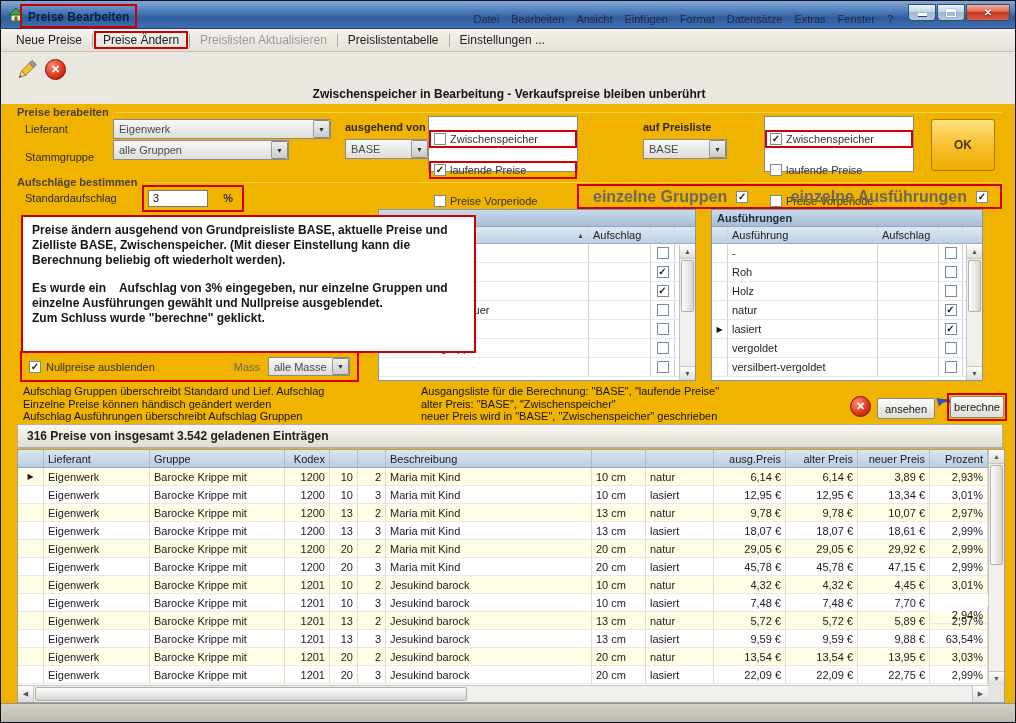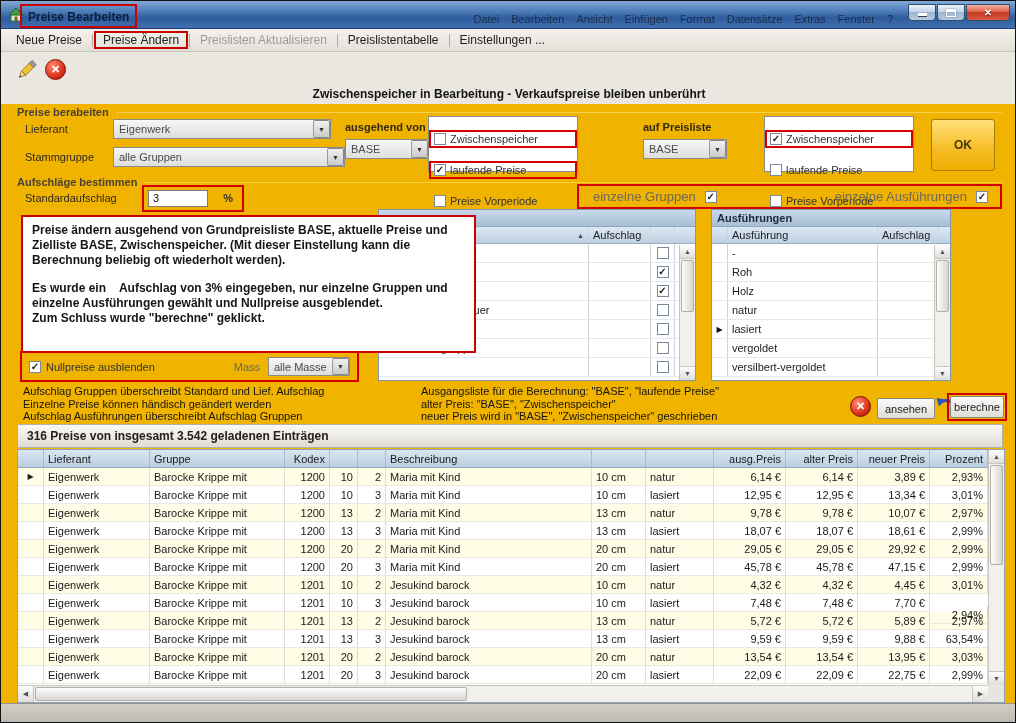--- a/index.html
+++ b/index.html
@@ -65,26 +65,26 @@
     font-weight:bold; font-size:12px; color:#4A3A00; display:flex; align-items:center; justify-content:center; }
 
   .std-annot { position:absolute; left:141px; top:184px; width:102px; height:27px; border:2px solid #D40000; }
   .std-input { position:absolute; left:4px; top:3px; width:60px; height:17px; background:#fff;
     border:1px solid #7A7A7A; font-size:11px; line-height:15px; padding:0 4px; color:#111; }
   .pct { position:absolute; right:9px; top:5px; font-size:11px; font-weight:bold; color:#333; }
 
   .einzelne-annot { position:absolute; left:576px; top:183px; width:425px; height:25px; border:2px solid #D40000;
     display:flex; align-items:center; justify-content:space-between; padding:0 12px 0 14px; }
   .pair { display:flex; align-items:center; gap:9px; }
-  .pair .plbl { font-size:13px; color:#6E685C; white-space:nowrap; }
+  .pair .plbl { font-size:16px; color:#6E685C; white-space:nowrap;font-weight:bold; }
 
   
   .mini { position:absolute; background:#fff; border:1px solid #7F96AC; overflow:hidden; }
   #groups-table { left:377px; top:208px; width:318px; height:172px; }
-  #variants-table { left:710px; top:208px; width:240px; height:172px; }
+  #variants-table { left:710px; top:208px; width:272px; height:172px; }
   .mt-title { height:17px; background:linear-gradient(#C9D9EA,#A6BED6); border-bottom:1px solid #8FA6BC;
     font-size:11px; font-weight:bold; color:#1E2A38; padding:2px 5px; }
   .mt-head { display:flex; height:17px; background:linear-gradient(#DDE8F3,#BDD0E2); border-bottom:1px solid #98AEC4;
     font-size:11px; color:#222; }
   .mt-row { display:flex; height:19px; border-bottom:1px solid #E4E8EC; font-size:11px; color:#222; background:#fff; }
   .mt-c { border-right:1px solid #C9D4DF; display:flex; align-items:center; padding:0 4px; height:100%;
     overflow:hidden; white-space:nowrap; flex:none; }
   #groups-table .c-nm { width:210px; } #groups-table .c-af { width:62px; } #groups-table .c-ck { width:24px; justify-content:center; }
   #variants-table .c-mk { width:16px; justify-content:center; font-size:8px; color:#111; padding:0; }
   #variants-table .c-nm { width:150px; } #variants-table .c-af { width:61px; } #variants-table .c-ck { width:24px; justify-content:center; }
@@ -215,21 +215,21 @@
 
   <div class="sec-h" style="left:16px;top:104px;width:985px;height:14px">
     <span>Preise berabeiten</span>
   </div>
   <span class="lbl" style="left:24px;top:122px">Lieferant</span>
   <div class="dd" style="left:112px;top:118px;width:218px">
     <span class="txt">Eigenwerk</span>
     <span class="btn">▼</span>
   </div>
   <span class="lbl" style="left:24px;top:150px">Stammgruppe</span>
-  <div class="dd" style="left:112px;top:146px;width:232px">
+  <div class="dd" style="left:112px;top:139px;width:176px">
     <span class="txt">alle Gruppen</span>
     <span class="btn">▼</span>
   </div>
 
   <span class="lbl b" style="left:344px;top:120px">ausgehend von</span>
   <div class="dd" style="left:344px;top:138px;width:84px">
     <span class="txt">BASE</span>
     <span class="btn">▼</span>
   </div>
   <div class="opt-stack" style="left:427px;top:115px">

